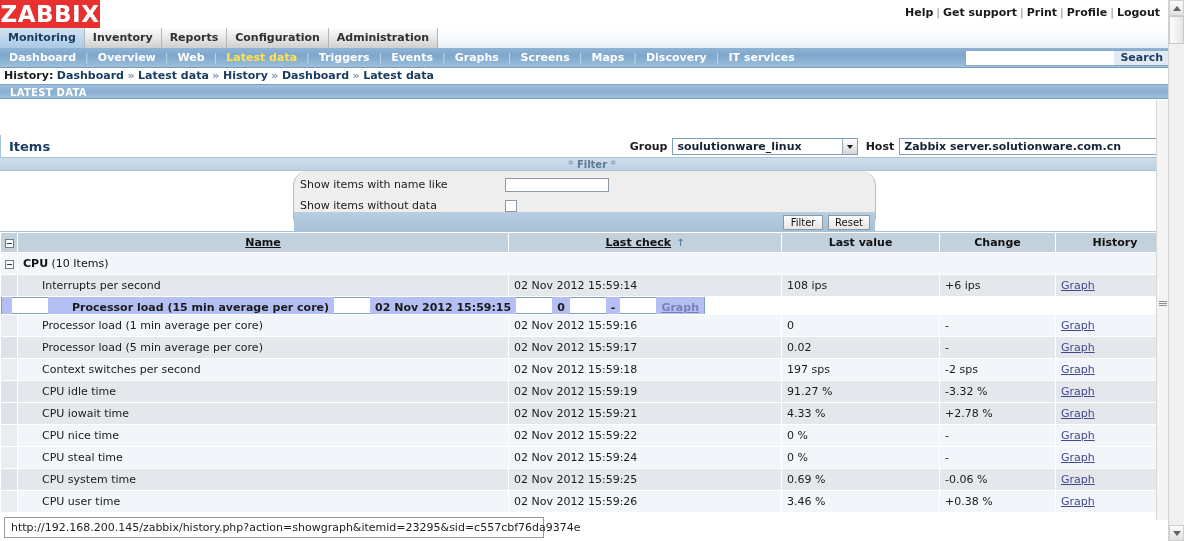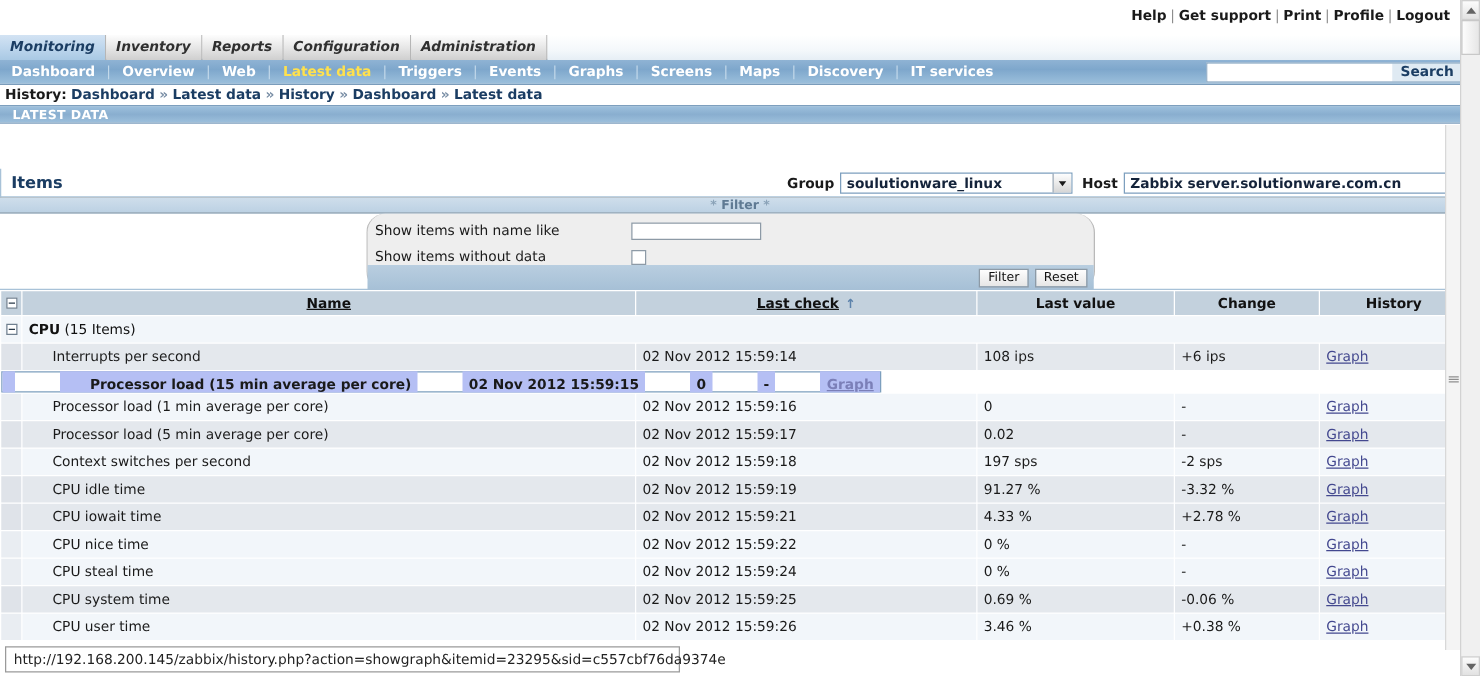--- a/index.html
+++ b/index.html
@@ -53,21 +53,21 @@
   }
   .toplinks .sep { color: #8d8d8d; font-weight: normal; padding: 0 3px; }
 
   
   .menu1 {
     position: relative;
     height: 20px;
     background: linear-gradient(to bottom, #ffffff 0%, #efefef 55%, #dfdfdf 100%);
     border-bottom: 1px solid #8fa8bf;
   }
-  .menu1 .inner { display: flex; align-items: stretch; height: 20px; font-style: italic; }
+  .menu1 .inner { display: flex; align-items: stretch; height: 20px; }
   .m1item {
     padding: 0 8px;
     line-height: 20px;
     font-size: 11px;
     font-weight: bold;
     color: #303030;
     background: linear-gradient(to bottom, #fdfdfd 0%, #e7e7e7 50%, #cfcfcf 100%);
     border-right: 1px solid #b6b6b6;
     white-space: nowrap;
     cursor: pointer;
@@ -438,20 +438,21 @@
     white-space: nowrap;
     font-family: "DejaVu Sans", "Liberation Sans", sans-serif;
   }
 </style>
 </head>
 <body>
 
 <div id="page">
 
   <div class="topbar">
+    <div class="logo">ZABBIX</div>
     <div class="toplinks">
       <a href="#">Help</a><span class="sep">|</span><a href="#">Get support</a><span class="sep">|</span><a href="#">Print</a><span class="sep">|</span><a href="#">Profile</a><span class="sep">|</span><a href="#">Logout</a>
     </div>
   </div>
 
   <div class="menu1">
     <div class="inner">
       <div class="m1item active">Monitoring</div>
       <div class="m1item">Inventory</div>
       <div class="m1item">Reports</div>
@@ -570,21 +571,21 @@
         <th><span>Last value</span></th>
         <th><span>Change</span></th>
         <th><span>History</span></th>
       </tr>
     </thead>
     <tbody>
       <tr class="grouprow">
         <td class="chk"><span class="expander"></span></td>
         <td colspan="5">
           <span class="grouplabel">CPU</span>
-          <span class="groupcount">(15 Items)</span>
+          <span class="groupcount">(10 Items)</span>
         </td>
       </tr>
 
       <tr class="datarow odd">
         <td class="chkbox"></td>
         <td class="namecell">Interrupts per second</td>
         <td>02 Nov 2012 15:59:14</td>
         <td>108 ips</td>
         <td>+6 ips</td>
         <td><a class="graphlink" href="#">Graph</a></td>

